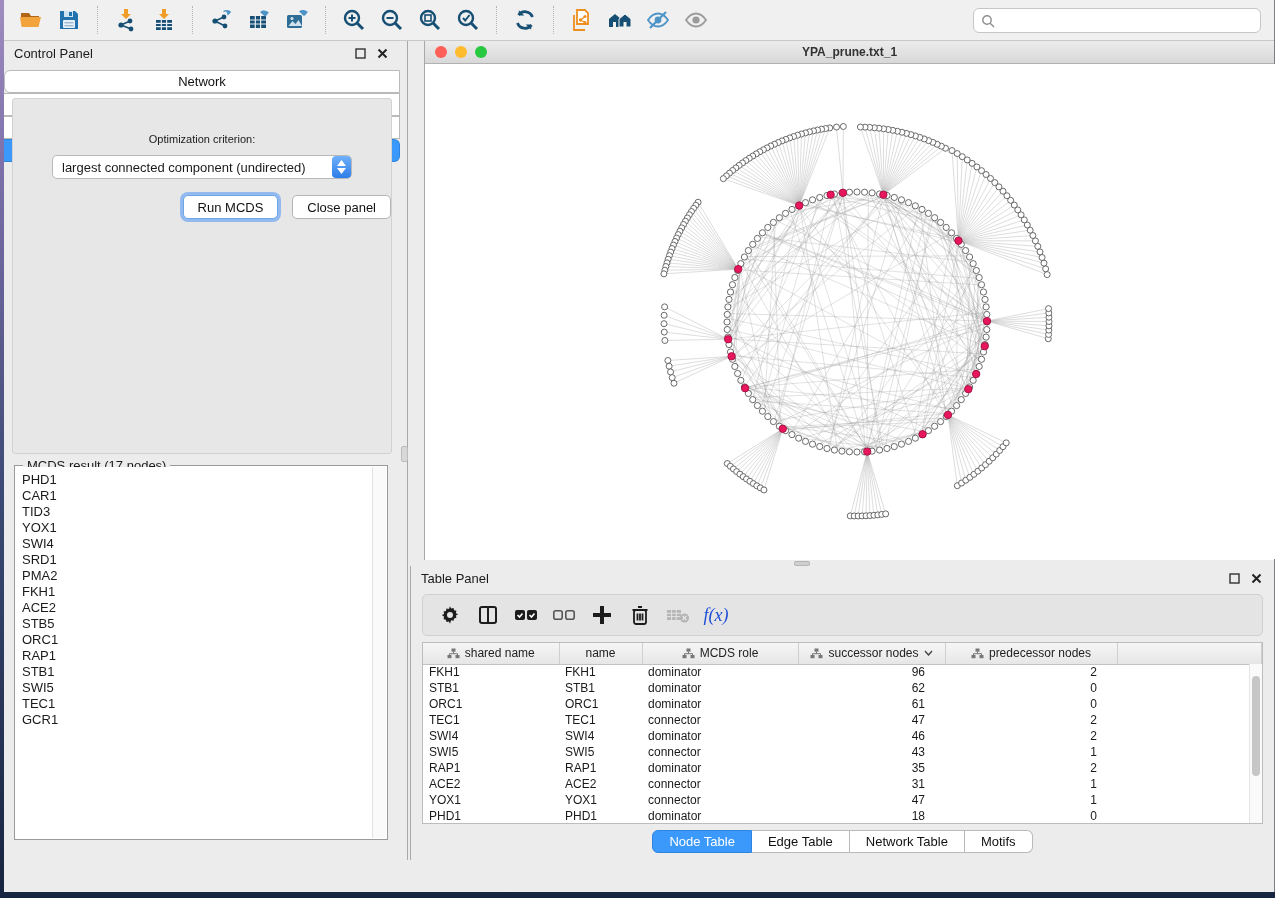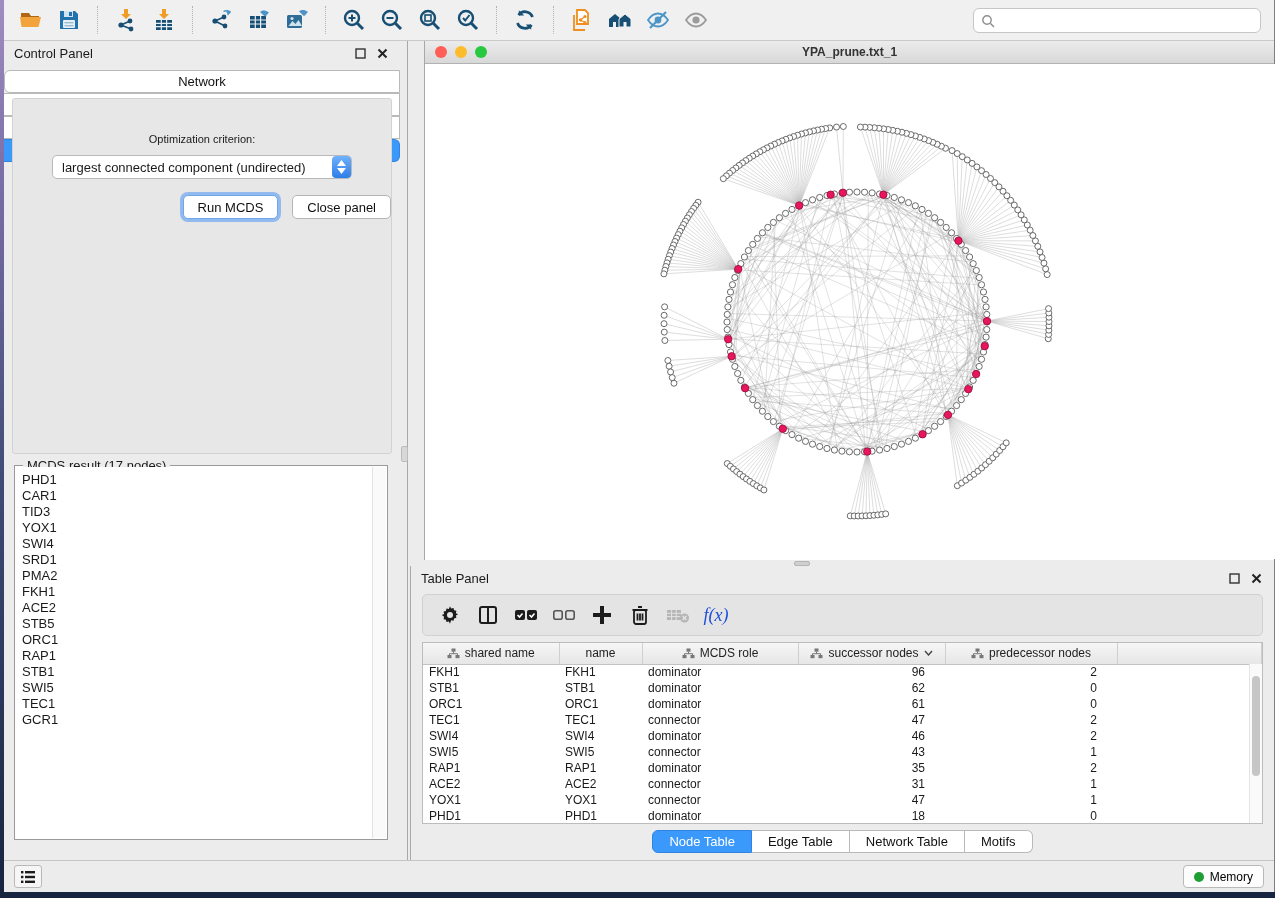--- a/index.html
+++ b/index.html
@@ -1182,31 +1182,15 @@
       </div>
     </div>
     <div class="tp-tabs" id="tp-tabs">
           <button class="seg active">Node Table</button>
           <button class="seg">Edge Table</button>
           <button class="seg">Network Table</button>
           <button class="seg">Motifs</button>
         </div>
   </div>
 
-  <div class="statusbar">
-    <button class="sq-btn">
-      <svg width="16" height="14" viewBox="0 0 16 14">
-        <rect x="1" y="1" width="2.4" height="2.4" fill="#1c1c1c"></rect>
-            <rect x="5" y="1" width="10" height="2.4" fill="#1c1c1c"></rect>
-        <rect x="1" y="5.8" width="2.4" height="2.4" fill="#1c1c1c"></rect>
-            <rect x="5" y="5.8" width="10" height="2.4" fill="#1c1c1c"></rect>
-        <rect x="1" y="10.6" width="2.4" height="2.4" fill="#1c1c1c"></rect>
-            <rect x="5" y="10.6" width="10" height="2.4" fill="#1c1c1c"></rect>
-      </svg>
-    </button>
-    <button class="mem-btn">
-      <span class="mem-dot"></span>
-      <span>Memory</span>
-    </button>
-  </div>
 
 </div>
 </div>
 
 </body></html>

